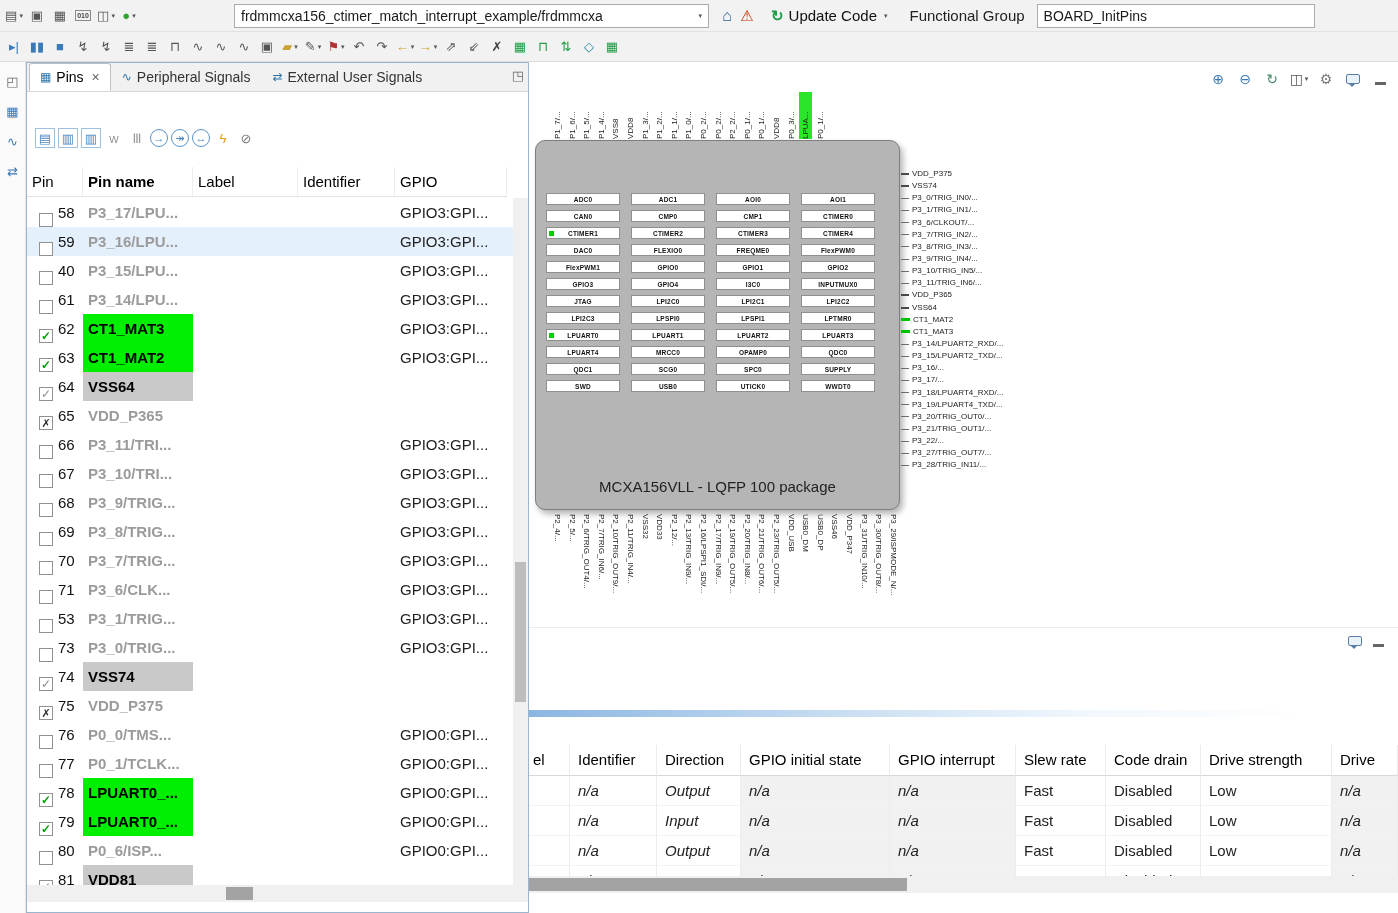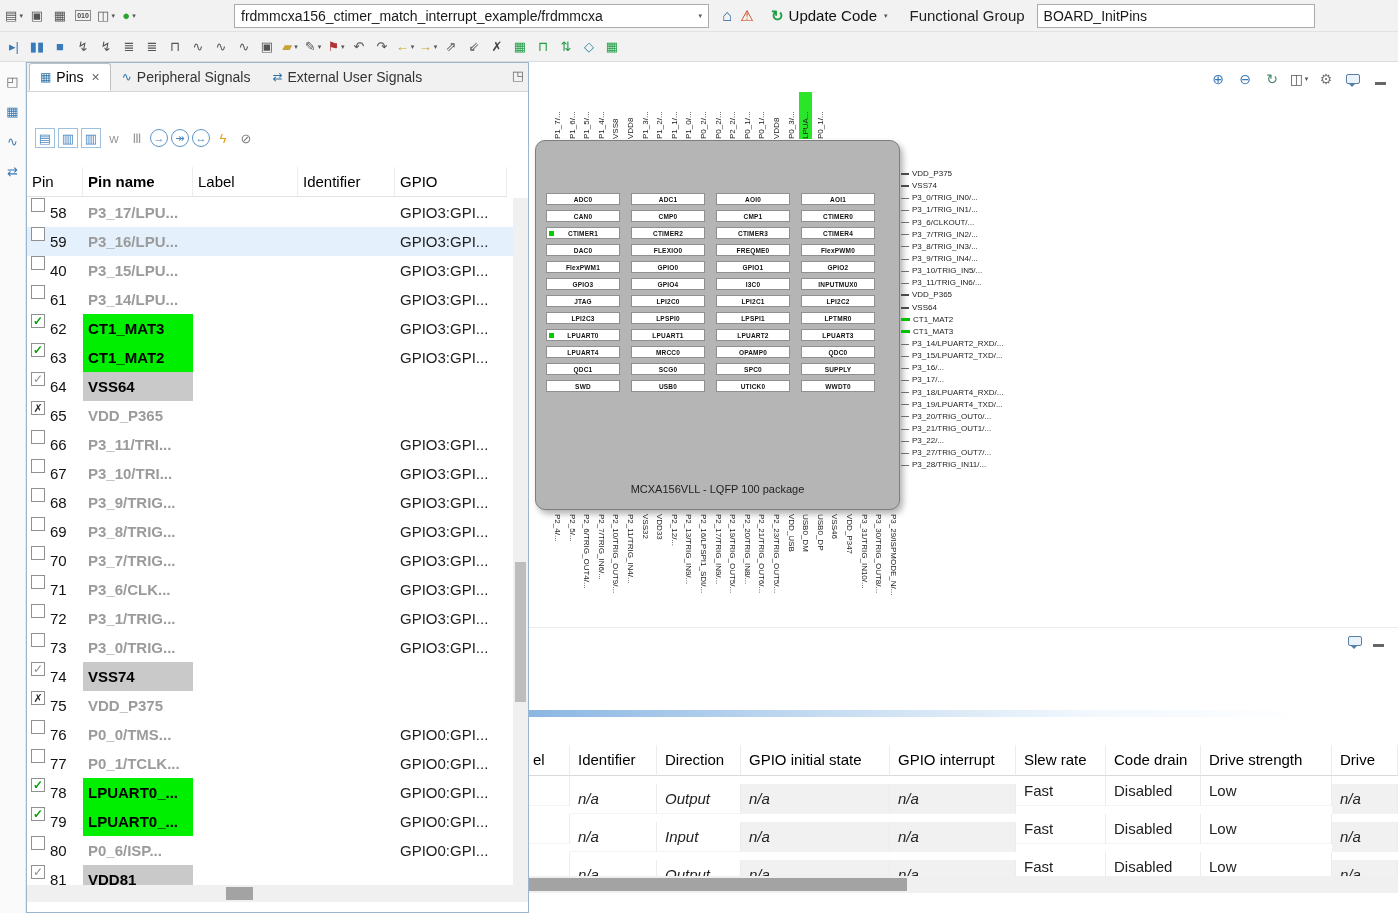--- a/index.html
+++ b/index.html
@@ -51,21 +51,21 @@
   .hcell { font-size:15px; line-height:29px; padding-left:5px; border-right:1px solid #ededed; white-space:nowrap; overflow:hidden; color:#000; }
   .col1 { width:56px; }
   .col2 { width:110px;font-weight:bold; }
   .col3 { width:105px; }
   .col4 { width:97px; }
   .col5 { flex:1; }
   .pbody { position:absolute; top:31px; left:0; right:15px; bottom:0; overflow:hidden; }
   .prow { height:29px; display:flex; align-items:stretch; }
   .prow.sel { background:#e4f1fc; }
   .pc { font-size:15px; line-height:29px; white-space:nowrap; overflow:hidden; }
-  .pc.col1 { display:flex; align-items:flex-start; gap:5px; padding-left:4px; }
+  .pc.col1 { display:flex; align-items:flex-end; gap:5px; padding-left:12px; }
   .pc.col2,.pc.col3,.pc.col4,.pc.col5 { padding-left:5px; }
   .cb { width:14px; height:14px; min-width:14px; border:1px solid #919191; background:#fff; font-size:12px; line-height:12px; text-align:center; }
   .cb-on { color:#00a300; font-weight:bold; }
   .cb-power { color:#8f8f8f; }
   .cb-na { color:#2b2b2b; font-size:11px; }
   .pnum { color:#111; }
   .n-on { background:#00ee00; color:#000; }
   .n-power { background:#c9c9c9; color:#000; }
   .n-off,.n-na { color:#9b9b9b; }
   .gpiocell { color:#1f1f1f; }
@@ -78,21 +78,21 @@
   #pkg-region { position:absolute; left:529px; top:62px; width:869px; height:565px; background:#fff; overflow:hidden; }
   .pkg-tools { position:absolute; top:6px; right:8px; display:flex; gap:7px; align-items:center; }
   .pkg-tools .g { font-size:14px; color:#3a78b5; }
   .shape-bubble { display:inline-block; width:14px; height:10px; border:1.5px solid #5a7ea6; border-radius:2px; position:relative; background:#eaf2fa; }
   .shape-bubble::after { content:''; position:absolute; left:2px; bottom:-7px; border:3px solid transparent; border-top-color:#5a7ea6; }
   .shape-bar { display:inline-block; width:11px; height:3px; background:#666; margin-top:9px; }
   .package { position:absolute; left:6px; top:78px; width:365px; height:370px; background:#b5b5b5; border:1px solid #7e7e7e; border-radius:10px; box-shadow:3px 4px 6px rgba(0,0,0,0.3); }
   .periphs { position:absolute; left:10px; top:52px; display:grid; grid-template-columns:repeat(4,74px); column-gap:11px; row-gap:5px; }
   .periph { height:12px; background:#fff; border:1px solid #8f8f8f; font-size:6.5px; font-weight:bold; letter-spacing:0.2px; display:flex; align-items:center; justify-content:center; position:relative; color:#111; overflow:hidden; }
   .ind { position:absolute; left:2px; top:3px; width:5px; height:5px; background:#00cc00; }
-  .pkg-title { position:absolute; left:0; right:0; bottom:14px; text-align:center; font-size:11px; color:#222; }
+  .pkg-title { position:absolute; left:0; right:0; bottom:14px; text-align:center; font-size:15px; color:#222; }
   #top-labels { position:absolute; left:6px; top:30px; width:365px; height:47px; }
   #top-labels .vlab { position:absolute; bottom:0; width:13px; height:47px; writing-mode:vertical-rl; transform:rotate(180deg); font-size:8px; line-height:13px; color:#222; overflow:hidden; white-space:nowrap; }
   #bottom-labels { position:absolute; left:6px; top:452px; width:365px; height:112px; }
   #bottom-labels .vlab { position:absolute; top:0; width:13px; height:112px; writing-mode:vertical-rl; font-size:8px; line-height:13px; color:#222; overflow:hidden; white-space:nowrap; }
   .vlab.routed { background:#2ae52a; color:#000; }
   #right-labels { position:absolute; left:372px; top:106px; }
   .rpin { display:flex; align-items:center; gap:3px; height:12.15px; }
   .tick { width:8px; height:1px; background:#6e6e6e; }
   .tick.power { background:#4a4a4a; height:2px; }
   .tick.routed { background:#00c300; height:3px; width:9px; }
@@ -103,21 +103,21 @@
 
   
   #props-panel { position:absolute; left:529px; top:710px; width:869px; height:203px; background:#fff; }
   .gradbar { height:7px; background:linear-gradient(90deg,#8bb6e2 0%,#c7ddf2 35%,#f2f8fd 65%,#ffffff 90%); }
   .ptable { position:absolute; top:35px; left:0; right:0; height:131px; overflow:hidden; font-size:15px; }
   .prow-h,.brow { display:grid; grid-template-columns:41px 87px 84px 149px 126px 90px 95px 131px minmax(40px,1fr); }
   .hc { line-height:30px; height:31px; padding-left:8px; border-right:1px solid #ececec; border-bottom:1px solid #d9d9d9; white-space:nowrap; overflow:hidden; color:#000; }
   .hc:first-child { padding-left:4px; }
   .bc { line-height:30px; height:30px; padding-left:8px; border-right:1px solid #ececec; border-bottom:1px solid #f3f3f3; white-space:nowrap; overflow:hidden; color:#222; }
   .bc.gray { background:#f1f1f1; }
-  .bc.it { font-style:italic;margin-top:8px; }
+  .bc.it { font-style:italic; }
   .hscroll2 { position:absolute; left:0; right:0; top:166px; height:17px; background:#f0f0f0; }
   .hscroll2 .thumb { position:absolute; top:2px; left:0; width:378px; height:13px; background:#a3a3a3; }
 </style>
 </head>
 <body>
 
 <div id="tb1">
   <span id="tb1-icons" class="icons">
       <span class="tbtn">
         <span class="g">▤</span>
@@ -466,21 +466,21 @@
             <span class="pnum">71</span>
           </div>
           <div class="pc col2 n-off">P3_6/CLK...</div>
           <div class="pc col3"></div>
           <div class="pc col4"></div>
           <div class="pc col5 gpiocell">GPIO3:GPI...</div>
         </div>
         <div class="prow">
           <div class="pc col1">
             <span class="cb cb-off"></span>
-            <span class="pnum">72</span>
+            <span class="pnum">53</span>
           </div>
           <div class="pc col2 n-off">P3_1/TRIG...</div>
           <div class="pc col3"></div>
           <div class="pc col4"></div>
           <div class="pc col5 gpiocell">GPIO3:GPI...</div>
         </div>
         <div class="prow">
           <div class="pc col1">
             <span class="cb cb-off"></span>
             <span class="pnum">73</span>

